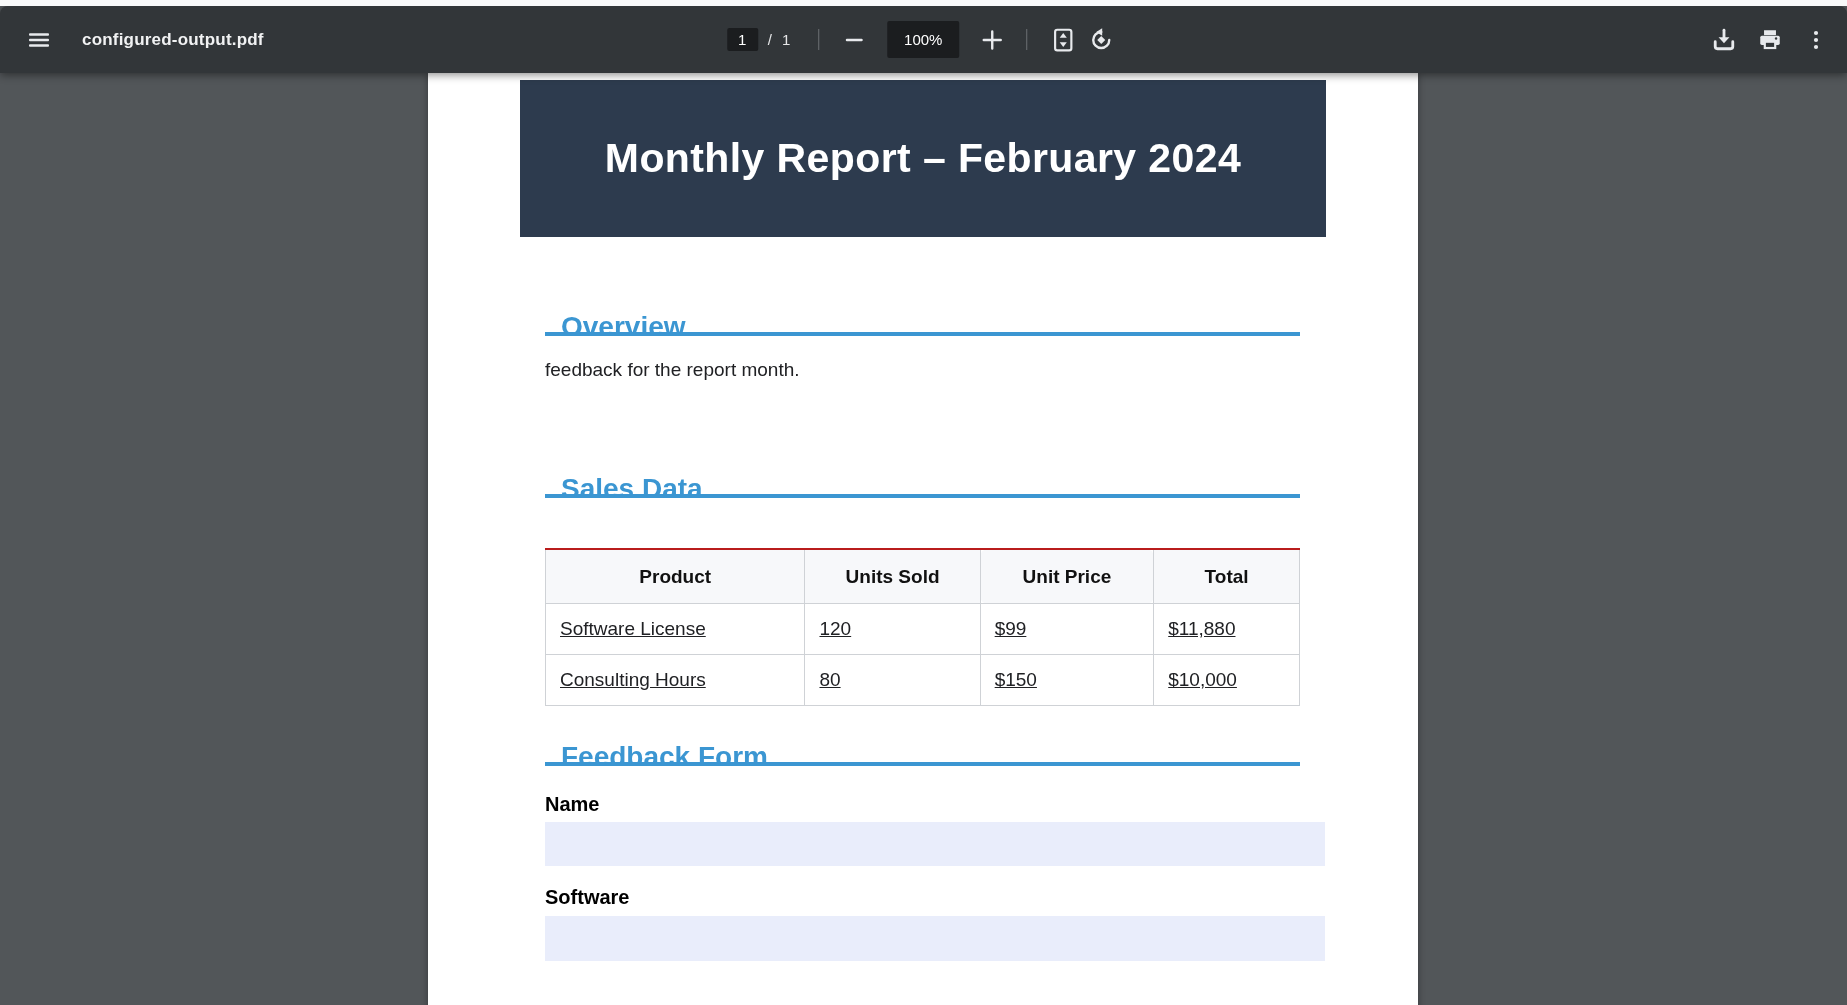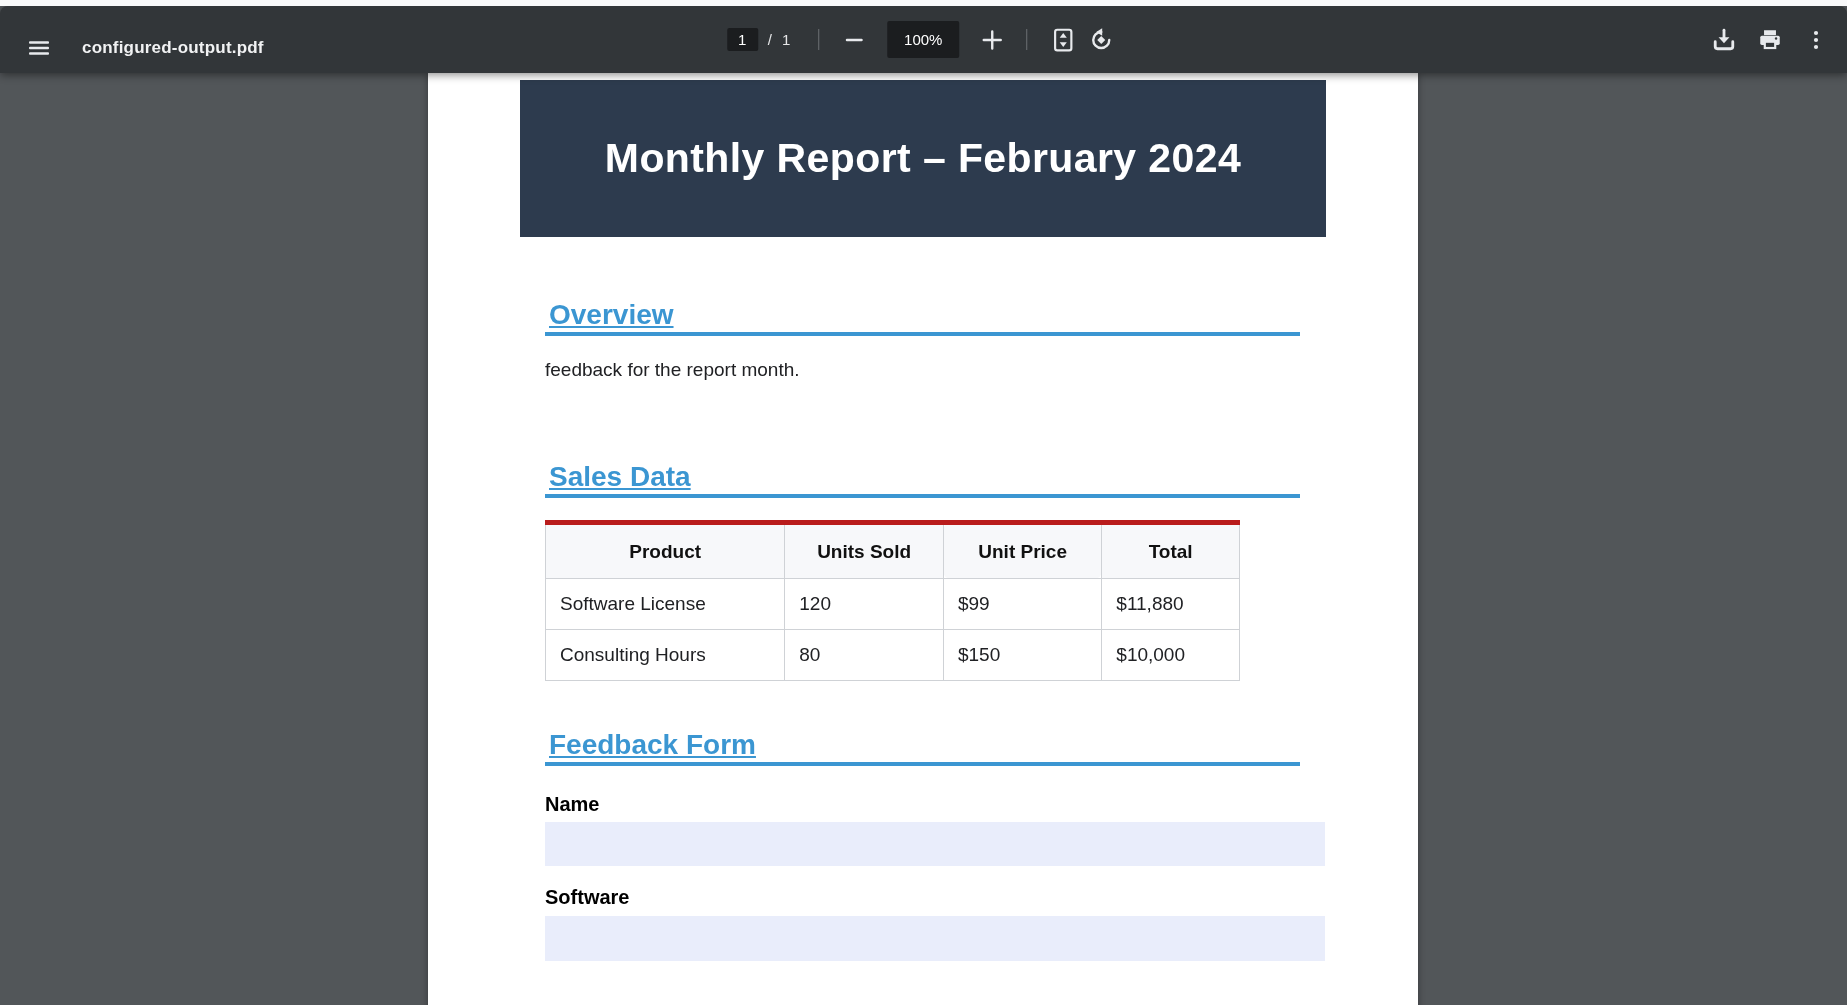--- a/index.html
+++ b/index.html
@@ -12,21 +12,21 @@
   .top-strip { position:absolute; top:0; left:0; right:0; height:6px; background:#f8f9fa; z-index:6; }
 
   
   .toolbar {
     position:absolute; top:6px; left:0; right:0; height:67px;
     background:var(--toolbar_bg,#323639);
     border-radius:8px 8px 0 0;
     box-shadow:0 2px 8px rgba(0,0,0,.45);
     z-index:5;
   }
-  .tb-left { position:absolute; left:0; top:8px; height:100%; display:flex; align-items:center; padding-left:20px; }
+  .tb-left { position:absolute; left:0; top:0; height:100%; display:flex; align-items:center; padding-left:20px; }
   .tb-center { position:absolute; left:50%; top:0; height:100%; transform:translateX(-50%); display:flex; align-items:center; }
   .tb-right { position:absolute; right:0; top:0; height:100%; display:flex; align-items:center; padding-right:12px; gap:8px; }
   .icon-btn {
     background:none; border:none; padding:0; margin:0; cursor:pointer;
     width:38px; height:38px; display:flex; align-items:center; justify-content:center;
     border-radius:50%;
   }
   .icon-btn svg { display:block; }
   .filename { color:#f1f2f3; font-size:17px; font-weight:600; margin-left:24px; letter-spacing:.2px; }
   .page-input {
@@ -48,33 +48,33 @@
     position:absolute; left:428px; top:73px; width:990px; height:945px;
     background:#ffffff; box-shadow:0 0 7px rgba(0,0,0,.35);
   }
   .banner {
     position:absolute; left:92px; top:7px; width:806px; height:157px;
     background:var(--banner_bg,#2d3b4e);
     display:flex; align-items:center; justify-content:center;
   }
   .banner h1 { margin:8px; color:#ffffff; font-size:41px; font-weight:700; letter-spacing:.4px; }
 
-  .section-heading { position:absolute; left:117px; margin:4px; color:var(--accent_blue,#3b96d2); font-size:28px; font-weight:700;text-decoration:underline; }
+  .section-heading { position:absolute; left:117px; margin:16px; color:var(--accent_blue,#3b96d2); font-size:28px; font-weight:700; }
   .h-overview { top:222px; } .h-sales { top:384px; } .h-feedback { top:652px; }
   .rule { position:absolute; left:117px; width:755px; height:4px; background:var(--accent_blue,#3b96d2); }
   .r-overview { top:259px; } .r-sales { top:421px; } .r-feedback { top:689px; }
 
   .para { position:absolute; left:117px; top:284px; font-size:19px; line-height:26px; color:#202124; }
   .para span { display:block; }
 
   .table-wrap { position:absolute; left:117px; top:447px; width:757px; }
-  .sales-table { border-collapse:collapse; width:695px; font-size:19px; color:#202124; border-top:5px solid #b91c1c; }
+  .sales-table { border-collapse:collapse; width:755px; font-size:19px; color:#202124; border-top:2px solid #b91c1c;margin-top:28px; }
   .sales-table th, .sales-table td { border:1px solid var(--table_border,#cfd2d6); }
   .sales-table th { background:var(--table_header_bg,#f7f8fa); font-weight:700; height:53px; text-align:center; padding:0; color:#111; }
-  .sales-table td { height:50px; padding:0 0 0 14px; background:#fff; }
+  .sales-table td { height:50px; padding:0 0 0 14px; background:#fff;text-decoration:underline; }
   .sales-table th:nth-child(1), .sales-table td:nth-child(1) { width:265px; }
   .sales-table th:nth-child(2), .sales-table td:nth-child(2) { width:177px; }
   .sales-table th:nth-child(3), .sales-table td:nth-child(3) { width:174px;border-radius:8px; }
   .sales-table th:nth-child(4), .sales-table td:nth-child(4) { width:139px; }
 
   .field-label { position:absolute; left:117px; font-size:20px; font-weight:700; color:#000000; }
   .l-name { top:720px; } .l-comments { top:813px; }
   .form-field {
     position:absolute; left:117px; width:780px; height:44px;
     background:var(--form_field_bg,#e9edfb); border:none; font-size:19px; font-family:inherit;

